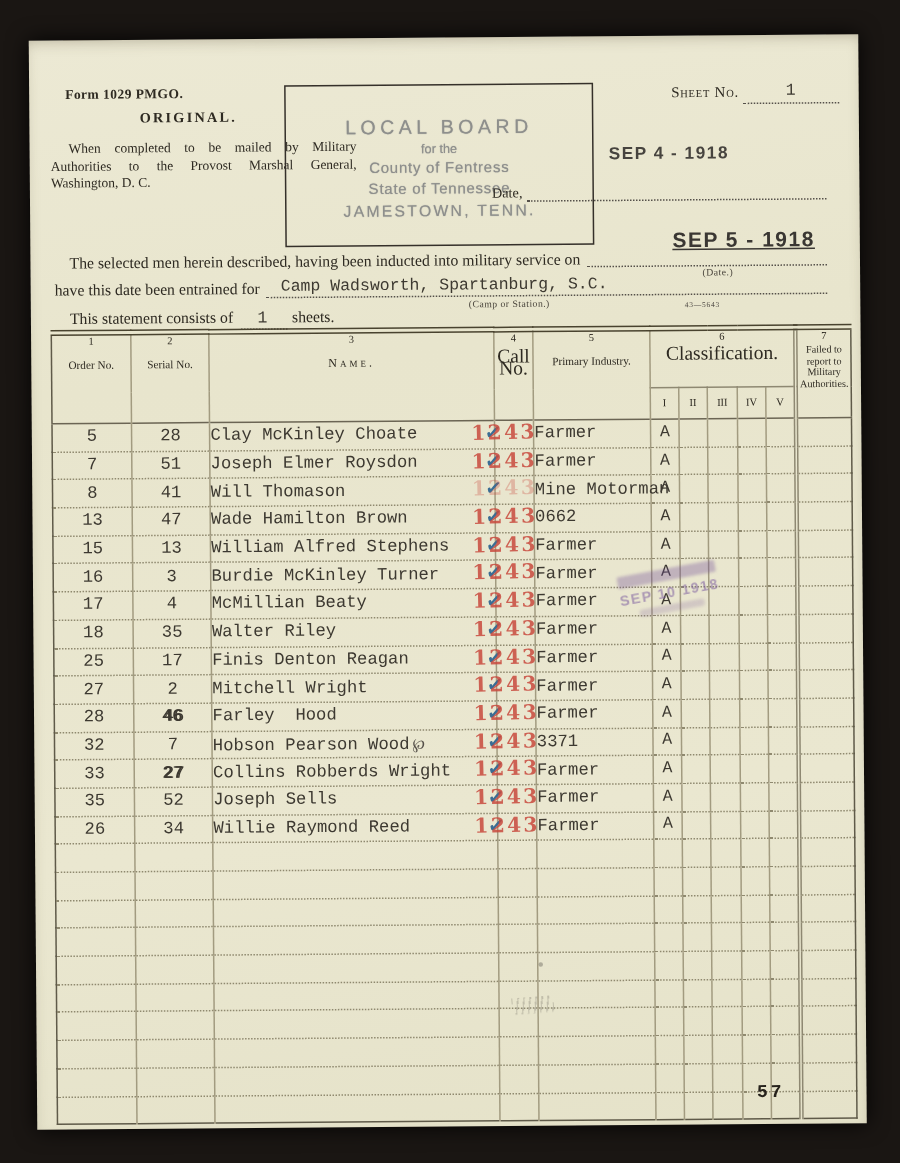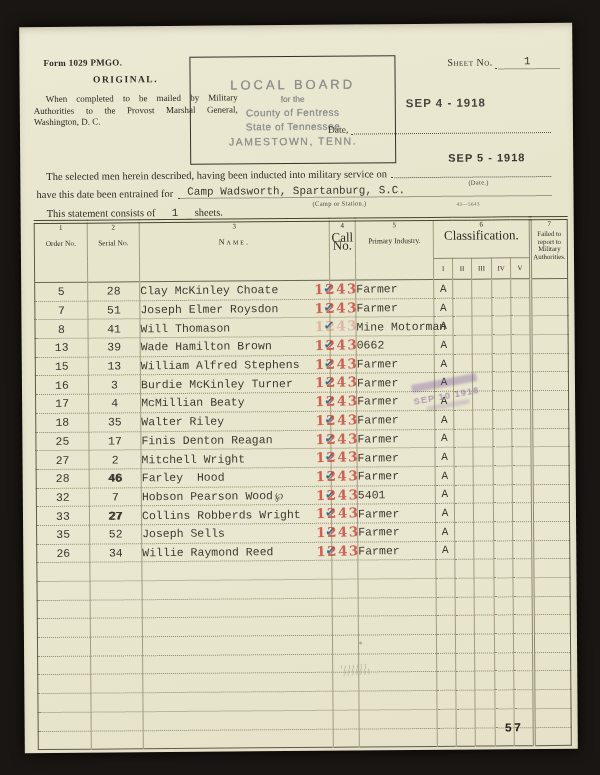--- a/index.html
+++ b/index.html
@@ -40,21 +40,21 @@
   .date-row { left:308px; top:97px; width:223px; display:flex; align-items:flex-end; font-size:9.5px; }
   .date-fill { flex:1; border-bottom:1px dotted #55504a; margin-left:3px; height:12px; }
   .ink-stamp { font-family:"Liberation Sans", sans-serif; font-weight:bold; color:#3a3733; letter-spacing:1px; }
   .date-stamp-top { left:386px; top:73px; font-size:11.5px; opacity:.92; }
 
   
   .stmt { width:515px; font-size:10.5px; display:flex; align-items:flex-end; }
   .stmt1 { left:16px; top:141px; }
   .stmt1 .lead { text-indent:10px; }
   .dotfill { flex:1; border-bottom:1px dotted #55504a; margin:0 0 1px 4px; height:12px; }
-  .stmt-date-stamp { left:428px; top:128px; font-size:11px; }
+  .stmt-date-stamp { left:428px; top:128px; font-size:14px;text-decoration:underline; }
   .caption { font-size:6.5px; color:#4a453c; letter-spacing:.3px; }
   .cap-date { left:448px; top:155px; }
   .stmt2 { left:16px; top:160px; }
   .camp-typed { flex:1; border-bottom:1px dotted #55504a; font-size:11px; padding-left:10px; margin-left:4px; white-space:pre; }
   .cap-camp { left:292px; top:175px; }
   .stmt3 { left:16px; top:180px; width:300px; display:block; font-size:10.5px; }
   .stmt3 .lead { margin-left:10px; }
   .sheets-fill { width:34px; font-size:11px; }
   .print-code { left:436px; top:178px; font-size:5px; letter-spacing:.5px; color:#55504a; }
 
@@ -255,21 +255,21 @@
             <span class="typed cls-a">A</span>
           </td>
           <td class="c-cls"></td>
           <td class="c-cls"></td>
           <td class="c-cls"></td>
           <td class="c-cls"></td>
           <td class="c-fail"></td>
         </tr>
         <tr>
           <td class="c-order typed">13</td>
-          <td class="c-serial typed">39</td>
+          <td class="c-serial typed">47</td>
           <td class="c-name"><span class="name-text">Wade Hamilton Brown</span><span class="check">✓</span></td>
           <td class="c-call">
             <span class="stamp1243">1243</span>
           </td>
           <td class="c-ind typed">0662</td>
           <td class="c-cls">
             <span class="typed cls-a">A</span>
           </td>
           <td class="c-cls"></td>
           <td class="c-cls"></td>
@@ -396,21 +396,21 @@
           <td class="c-cls"></td>
           <td class="c-fail"></td>
         </tr>
         <tr>
           <td class="c-order typed">32</td>
           <td class="c-serial typed">7</td>
           <td class="c-name"><span class="name-text">Hobson Pearson Wood</span><span class="pen-mark">℘</span><span class="check">✓</span></td>
           <td class="c-call">
             <span class="stamp1243">1243</span>
           </td>
-          <td class="c-ind typed">5401</td>
+          <td class="c-ind typed">3371</td>
           <td class="c-cls">
             <span class="typed cls-a">A</span>
           </td>
           <td class="c-cls"></td>
           <td class="c-cls"></td>
           <td class="c-cls"></td>
           <td class="c-cls"></td>
           <td class="c-fail"></td>
         </tr>
         <tr>

